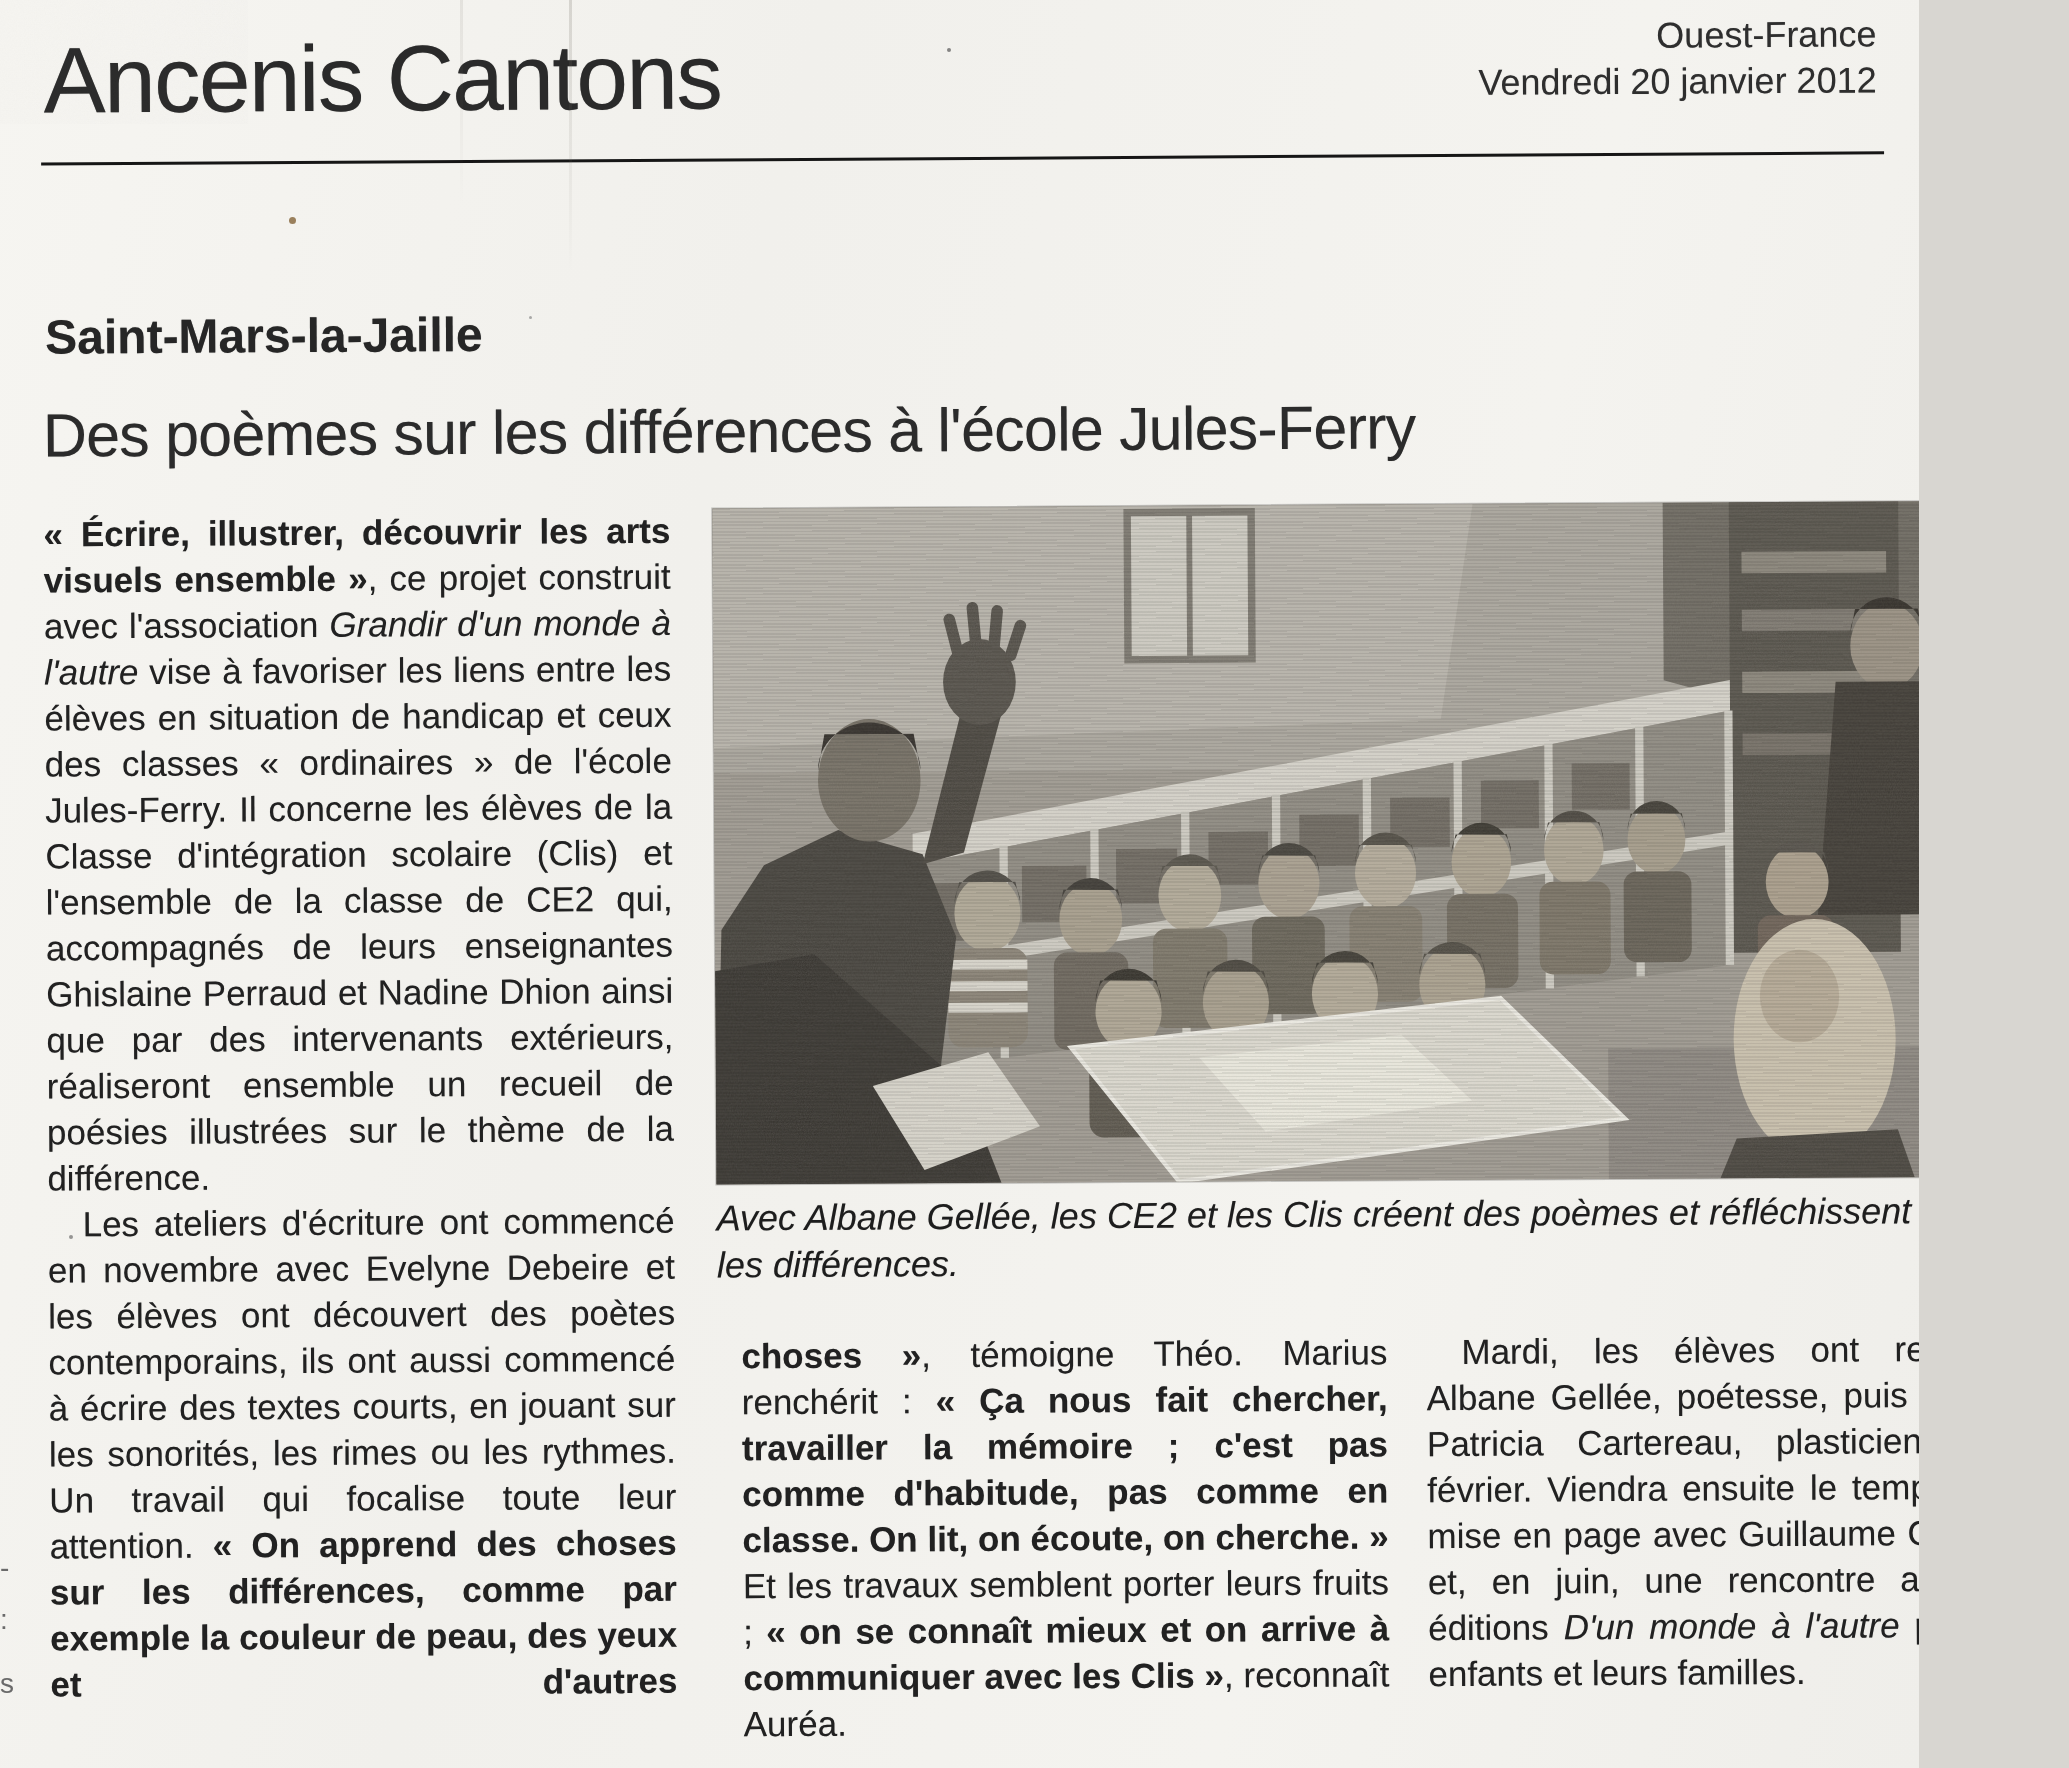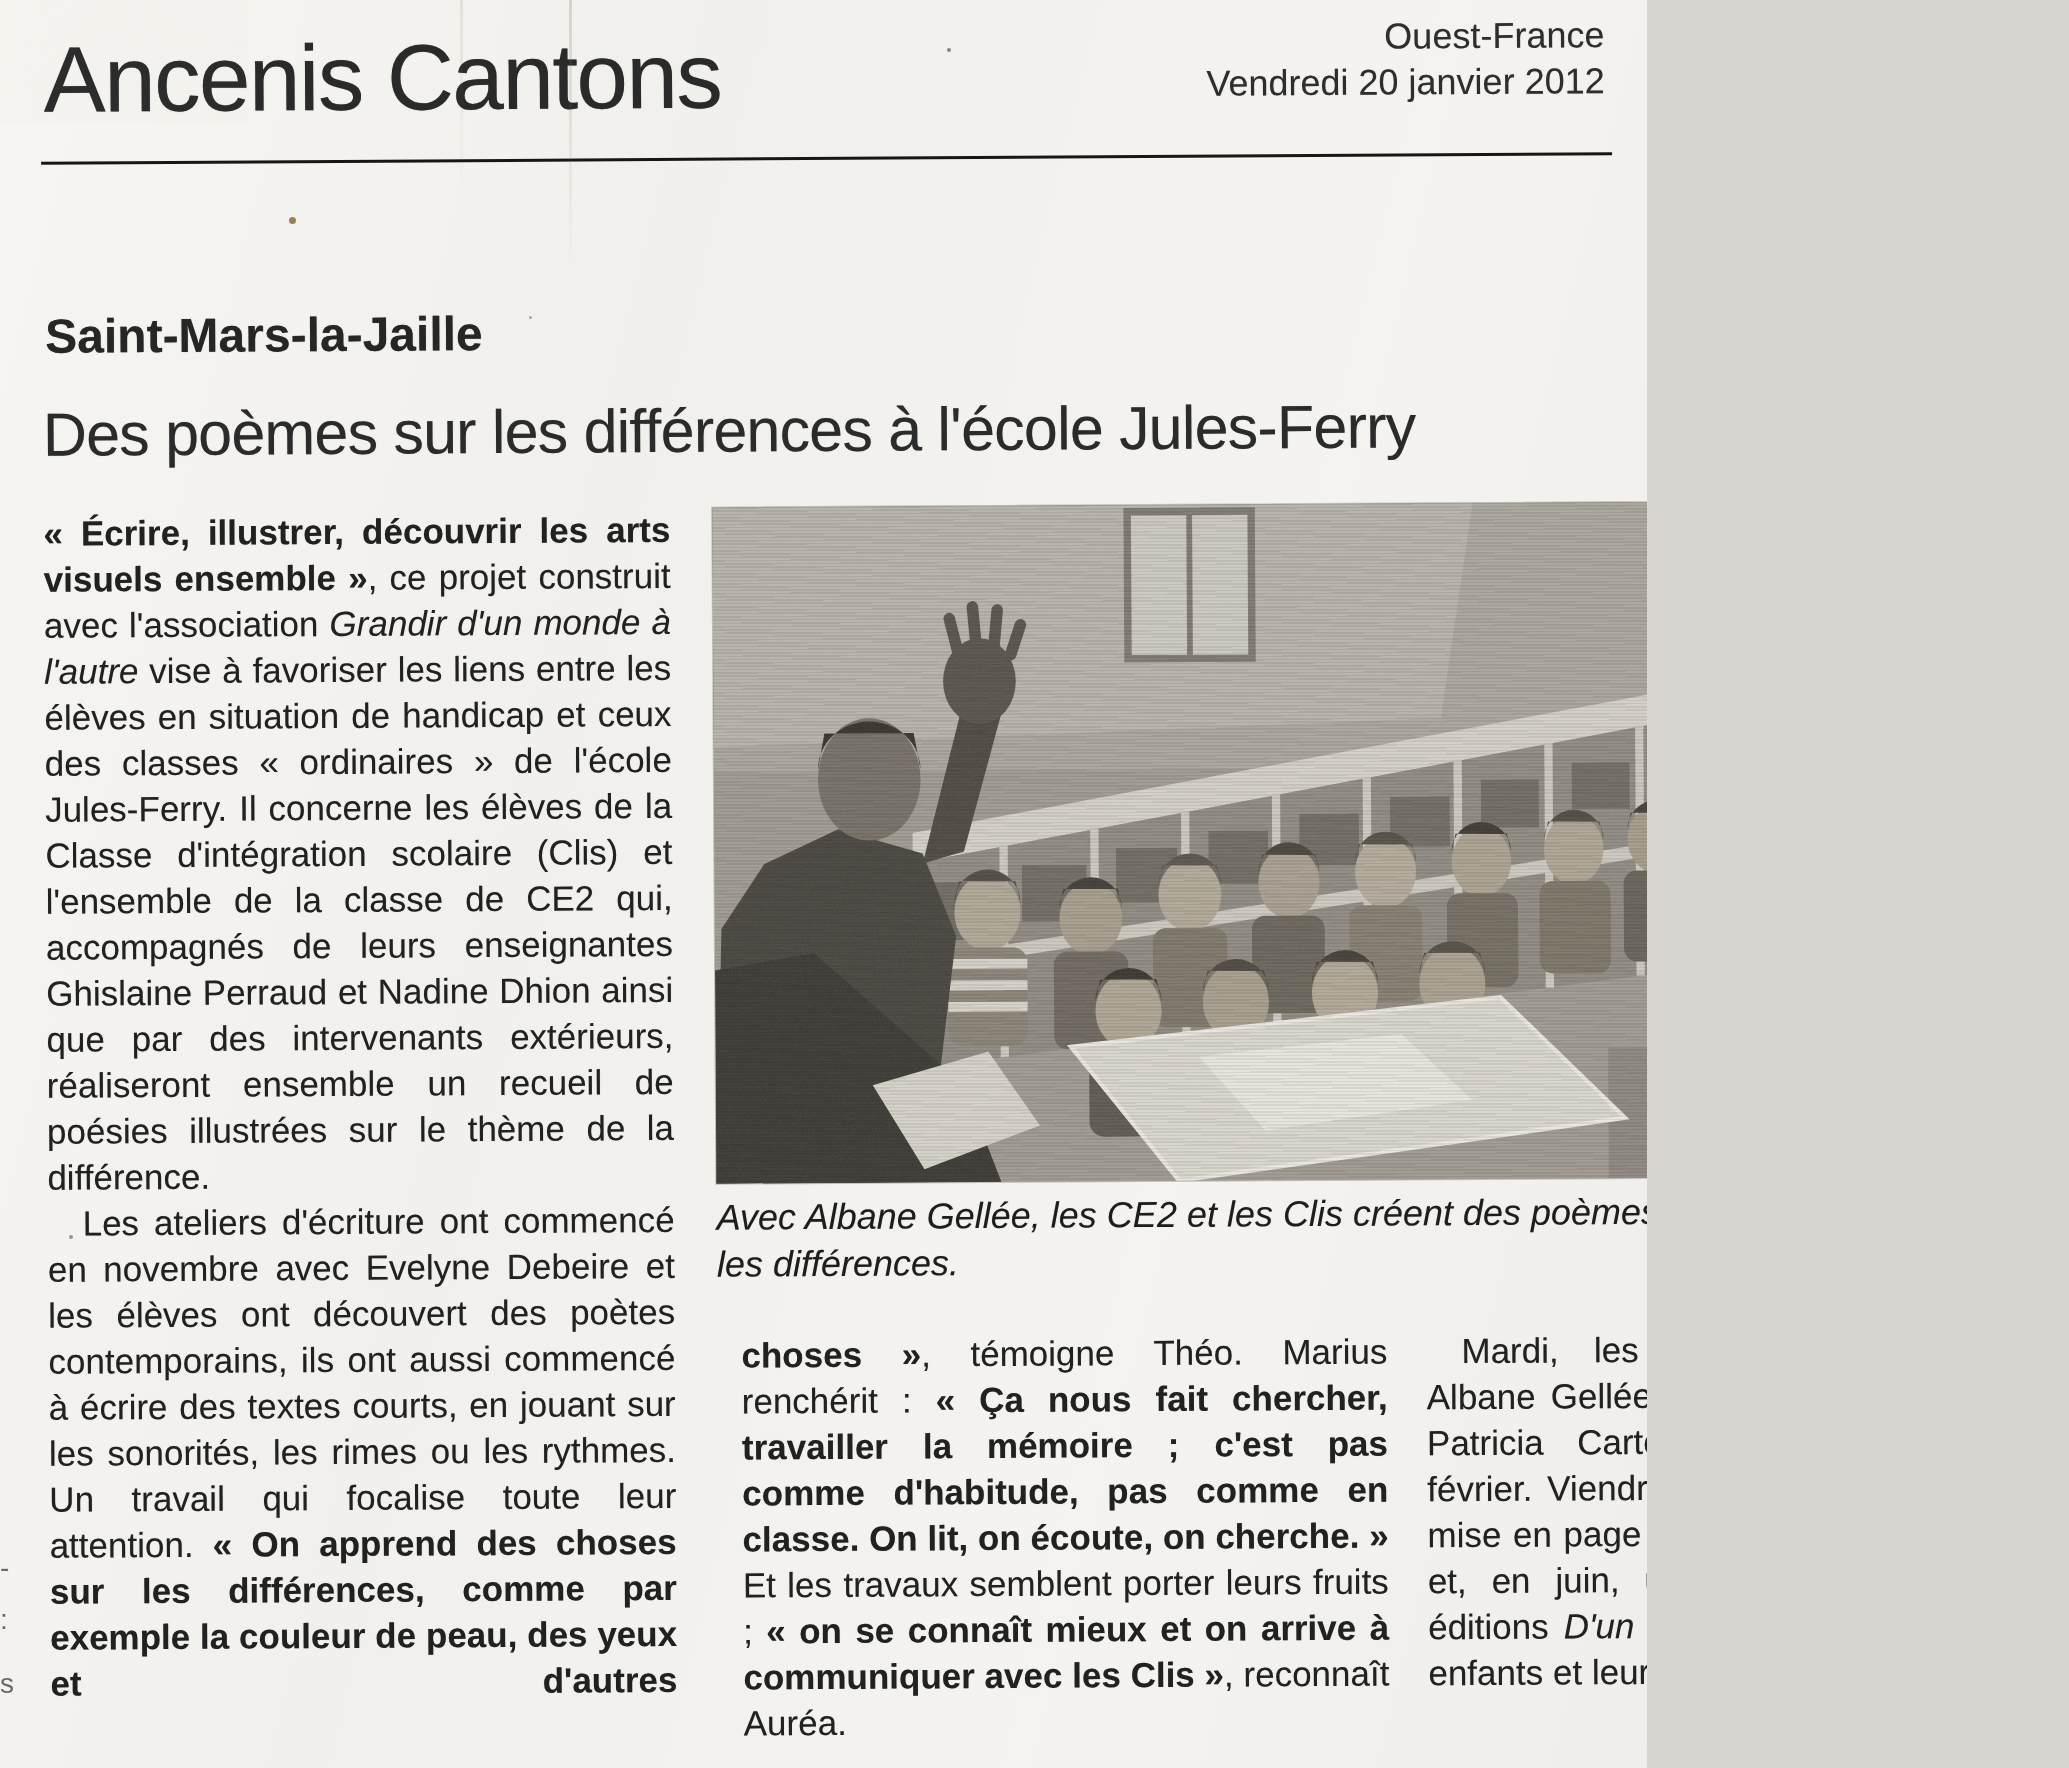--- a/index.html
+++ b/index.html
@@ -3,23 +3,24 @@
 <meta charset="utf-8">
 <style>
   html,body{margin:0;padding:0;}
   body{
     width:2070px;height:1769px;
     background:#d8d6d1;
     font-family:"Liberation Sans", sans-serif;
     overflow:hidden;
   }
   .page{
-    position:relative;width:1647px;height:1769px;
+    position:relative;width:1888px;height:1769px;
     background:linear-gradient(104deg,#f6f5f1 0%,#f1f0ec 35%,#f4f3ef 70%,#efeeea 100%);
     overflow:hidden;
+    padding-left:31px;
   }
   .content{
     position:absolute;inset:0;
     transform:rotate(-0.35deg);
     transform-origin:50% 45%;
     color:#242424;
   }
   
   .masthead-title{
     position:absolute;left:48px;top:21.5px;margin:0;

